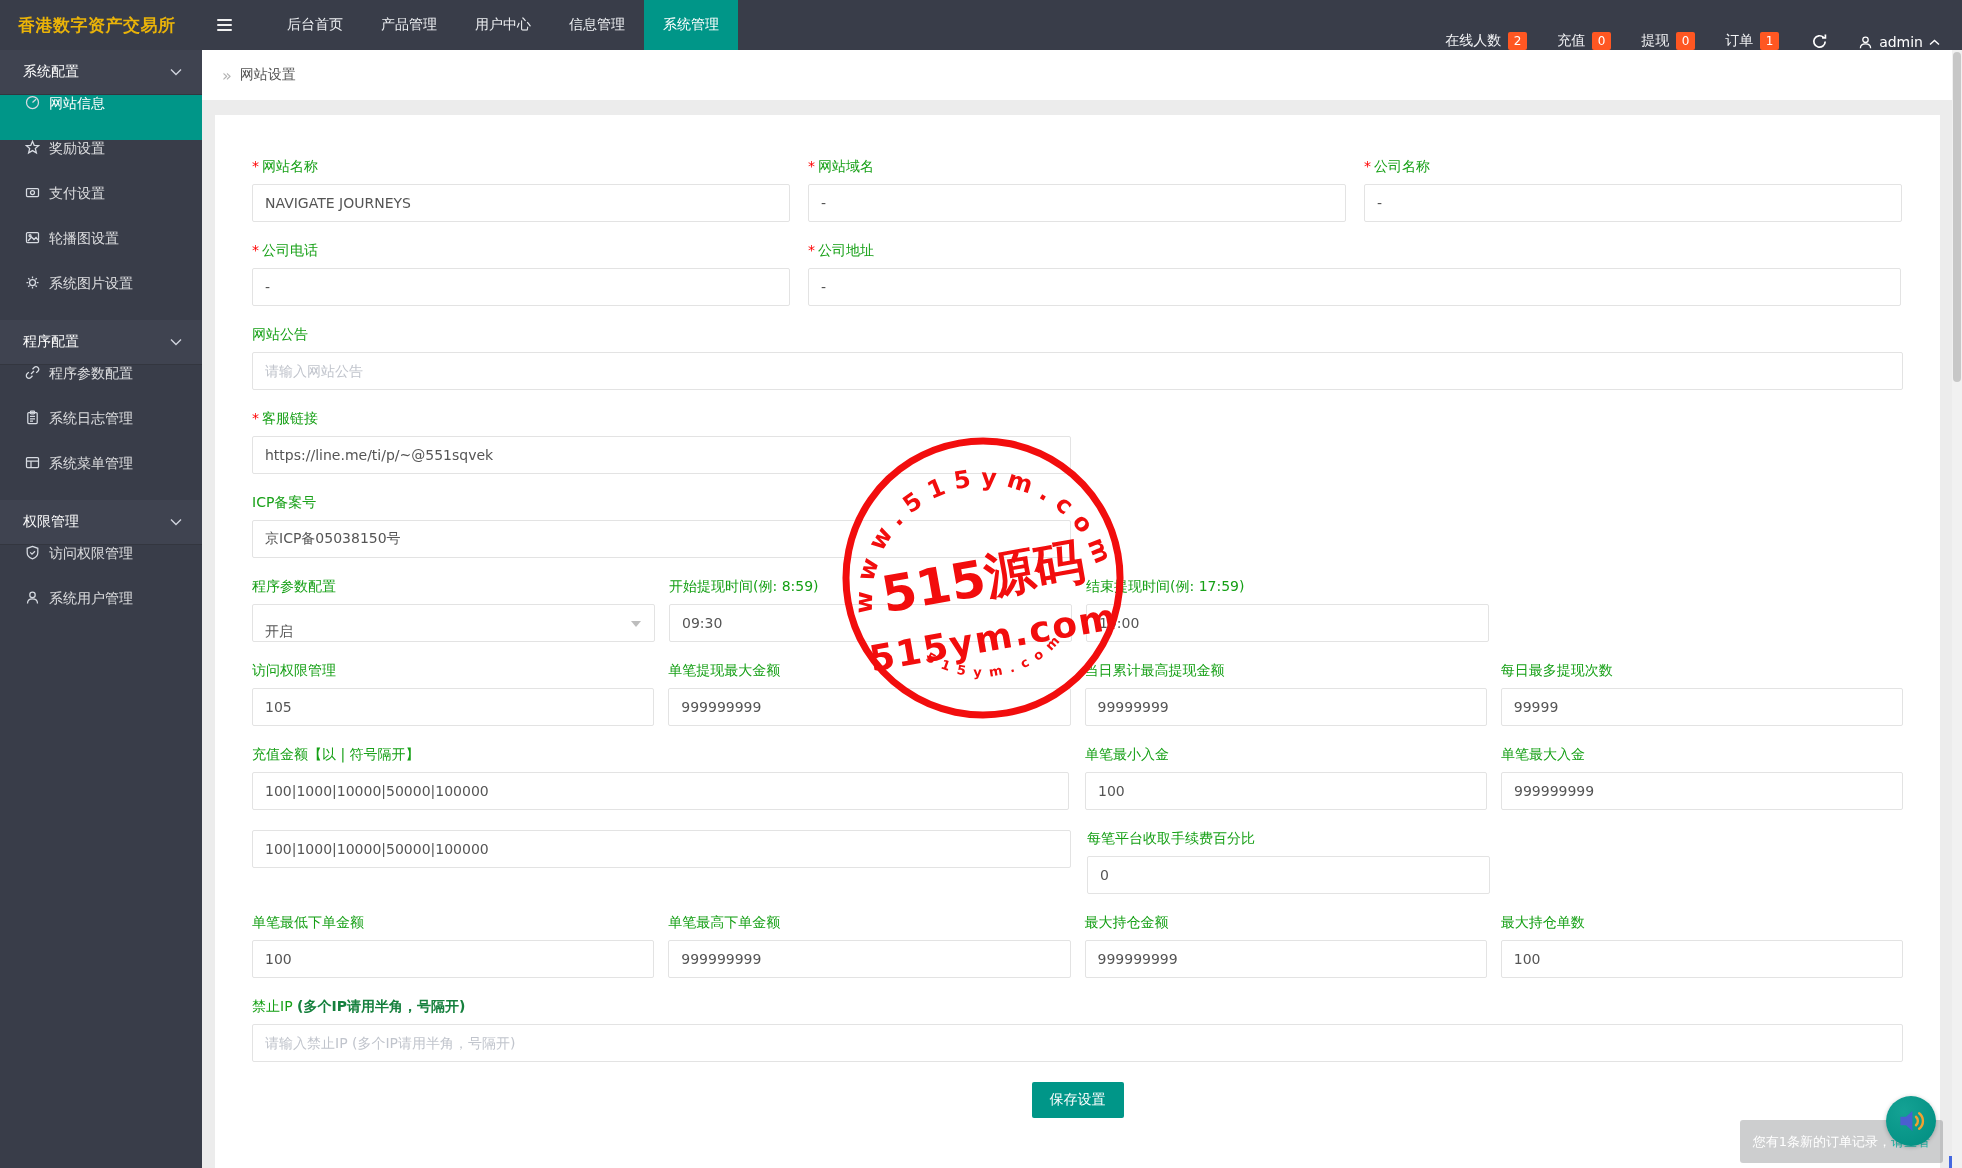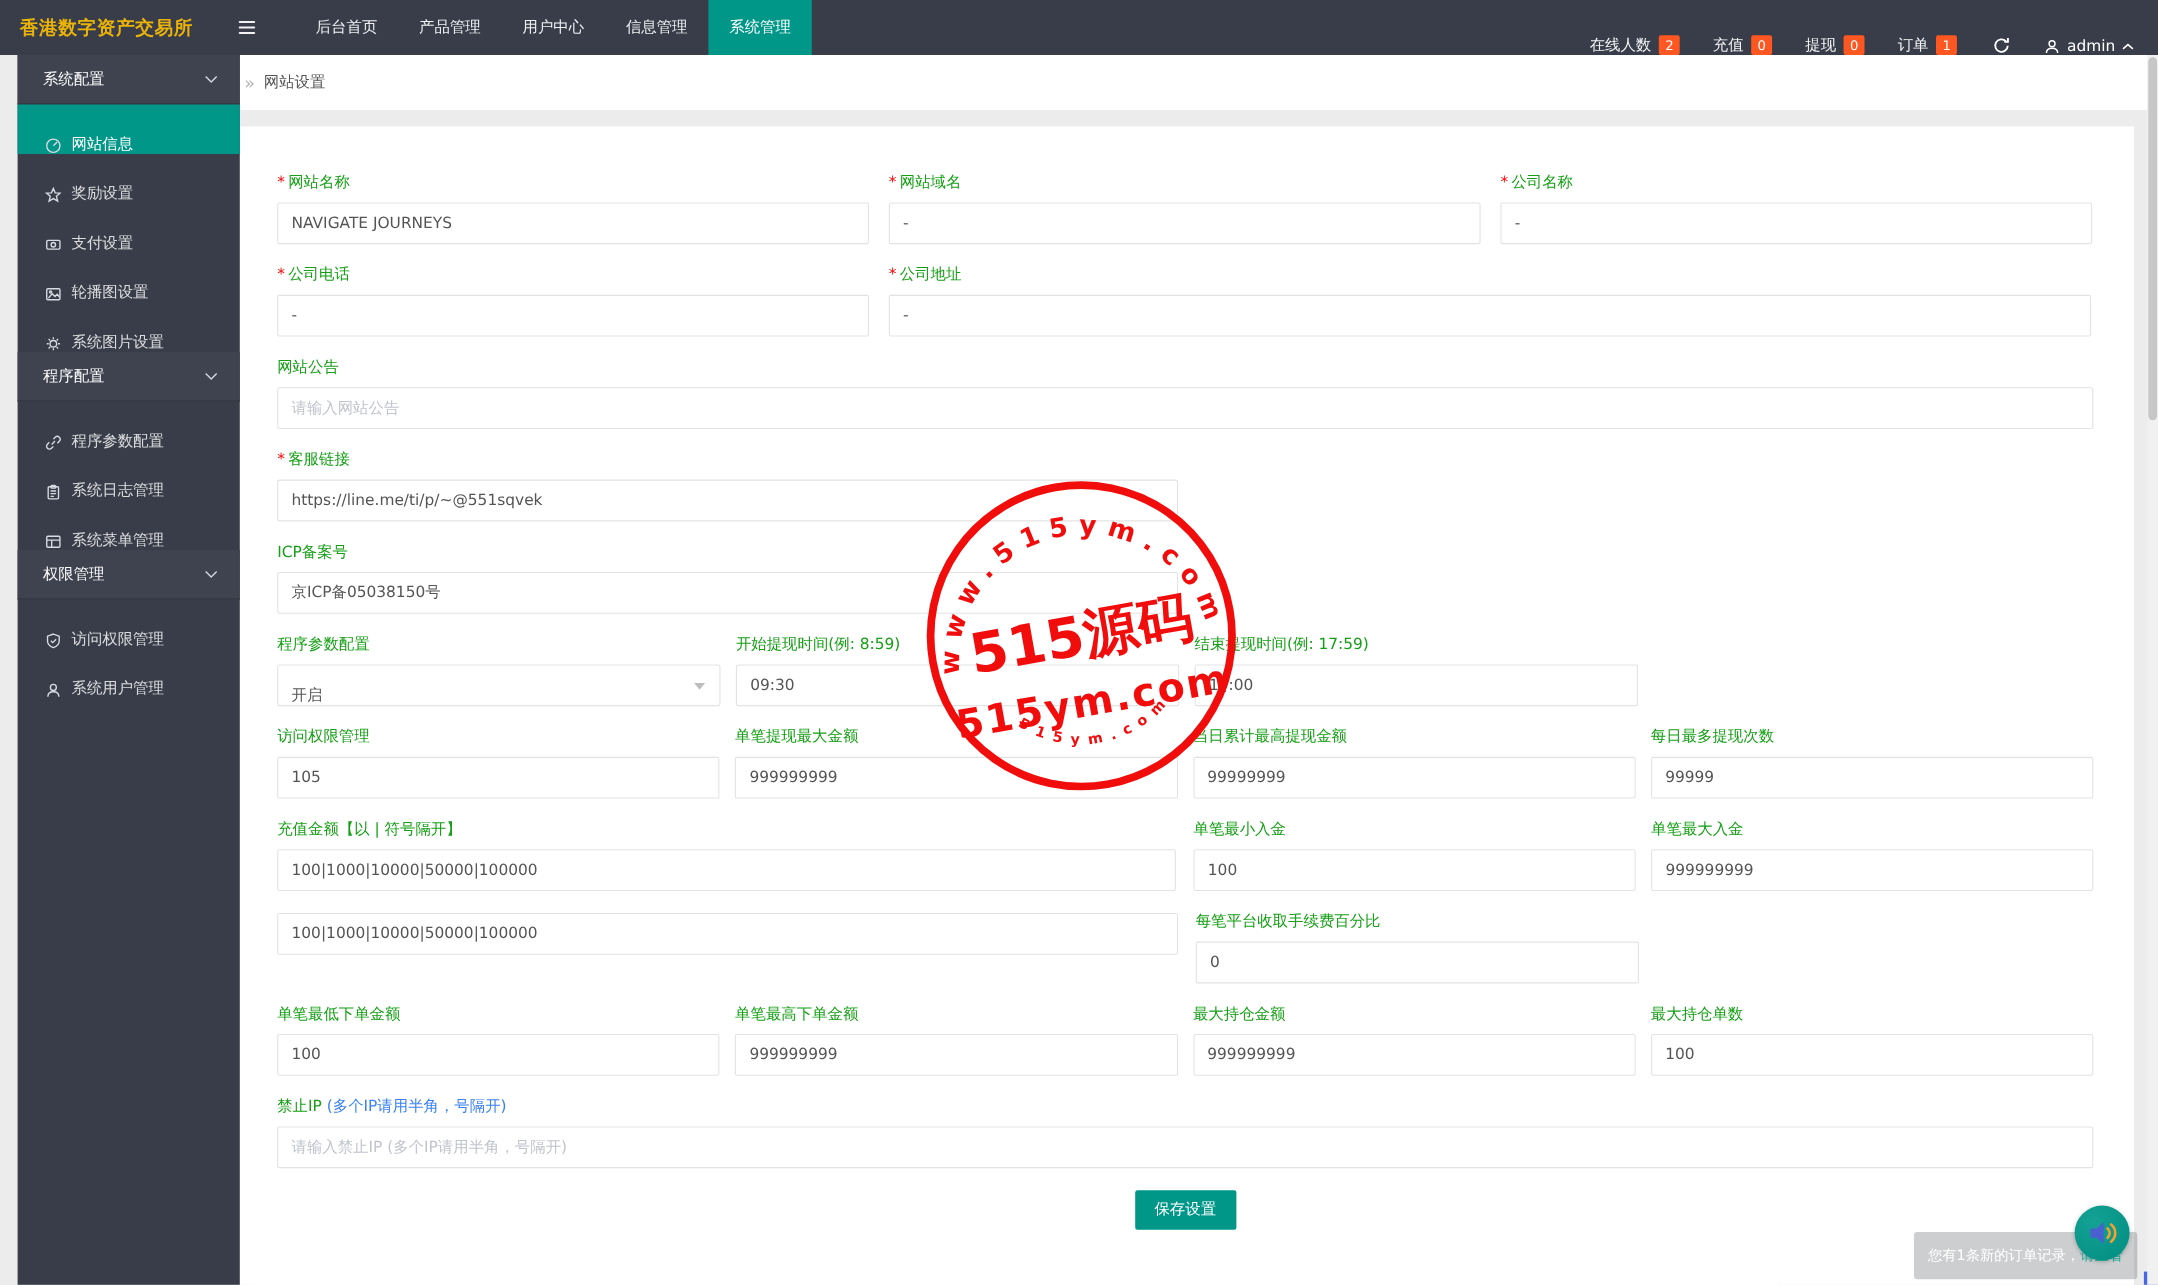--- a/index.html
+++ b/index.html
@@ -21,27 +21,27 @@
   .nav-right { margin-left:auto; display:flex; align-items:flex-end; padding-right:22px; }
   .stat { display:flex; align-items:center; margin-left:30px; cursor:pointer; }
   .stat-label { color:#f2f3f5; font-size:14px; margin-right:7px; }
   .badge { background:#ff5722; color:#fff; font-size:12px; min-width:19px; height:18px;
     line-height:18px; text-align:center; border-radius:2px; padding:0 4px; }
   .icon-btn { margin-left:32px; cursor:pointer; display:flex; align-items:center; }
   .userbox { margin-left:30px; display:flex; align-items:center; gap:6px;
     color:#fff; font-size:14px; cursor:pointer; }
 
   
-  .sidebar { position:absolute; left:16px; top:50px; width:202px; height:1118px;
+  .sidebar { position:absolute; left:0; top:50px; width:202px; height:1118px;
     background:#393d49; z-index:25; }
   .side-group-title { height:45px; background:#3f4350; color:#fdfdfd; font-size:14px;
     display:flex; align-items:center; padding:0 20px 0 23px; cursor:pointer;
     border-bottom:1px solid #33363f; }
   .side-group-title .chev { margin-left:auto; }
-  .side-item { height:45px; display:flex; align-items:flex-end; padding-left:25px;
+  .side-item { height:45px; display:flex; align-items:flex-start; padding-left:25px;
     color:rgba(255,255,255,.82); font-size:14px; cursor:pointer; }
   .side-item .s-icon { width:15px; height:15px; margin-right:9px; color:#d7dbe2;
     flex:0 0 15px; display:flex; align-items:center; }
   .side-item.active { background:#009688; color:#fff; }
   .side-item svg { stroke:currentColor; fill:none; stroke-width:1.25; }
 
   
   .main { position:absolute; left:202px; top:50px; width:1760px; height:1118px; }
   .breadcrumb-bar { height:50px; background:#fff; display:flex; align-items:center;
     padding-left:20px; }
@@ -55,21 +55,21 @@
   .field { margin-right:18px; }
   .field:last-child { margin-right:0; }
   .w3 { width:538px; }            
   .w4 { width:403px; margin-right:14px; }  
   .wh { width:819px; margin-right:16px; }  
   .w23 { width:1093px; }          
   .wf { width:1651px; margin-right:0; }
   .flabel { display:block; font-size:14px; color:#16a016; height:17px;
     line-height:17px; margin-bottom:9px; white-space:nowrap; }
   .star { color:#ff0000; margin-right:3px; font-size:14px; vertical-align:top; }
-  .rnote { color:#3b82f6; }
+  .rnote { color:#15803d;font-weight:bold; }
   .finput { width:100%; height:38px; border:1px solid #e3e3e3; border-radius:2px;
     background:#fff; padding:0 12px; font-size:14px; color:#555; outline:none;
     font-family:"DejaVu Sans","Liberation Sans",sans-serif; }
   .finput::placeholder { color:#c0c4cc; }
   .fselect { position:relative; width:100%; height:38px; border:1px solid #e3e3e3;
     border-radius:2px; background:#fff; font-size:14px; color:#555;
     display:flex; align-items:flex-end; padding:0 12px; cursor:pointer; }
   .fselect .caret { position:absolute; right:13px; top:16px; width:0; height:0;
     border-left:5px solid transparent; border-right:5px solid transparent;
     border-top:6px solid #bdbdbd; }

